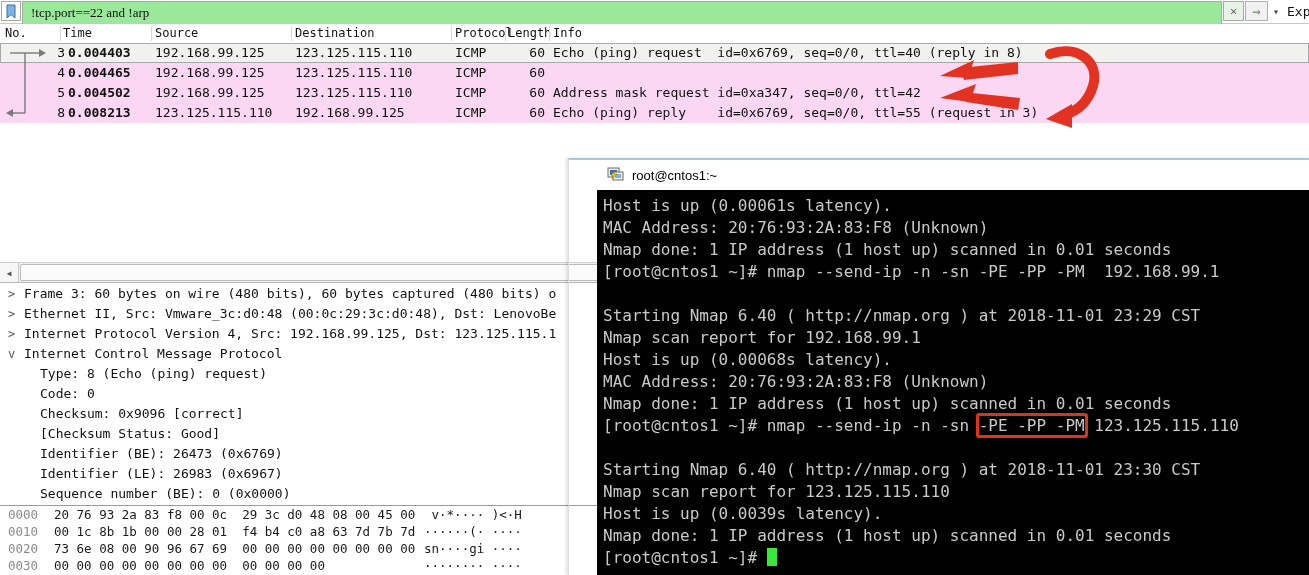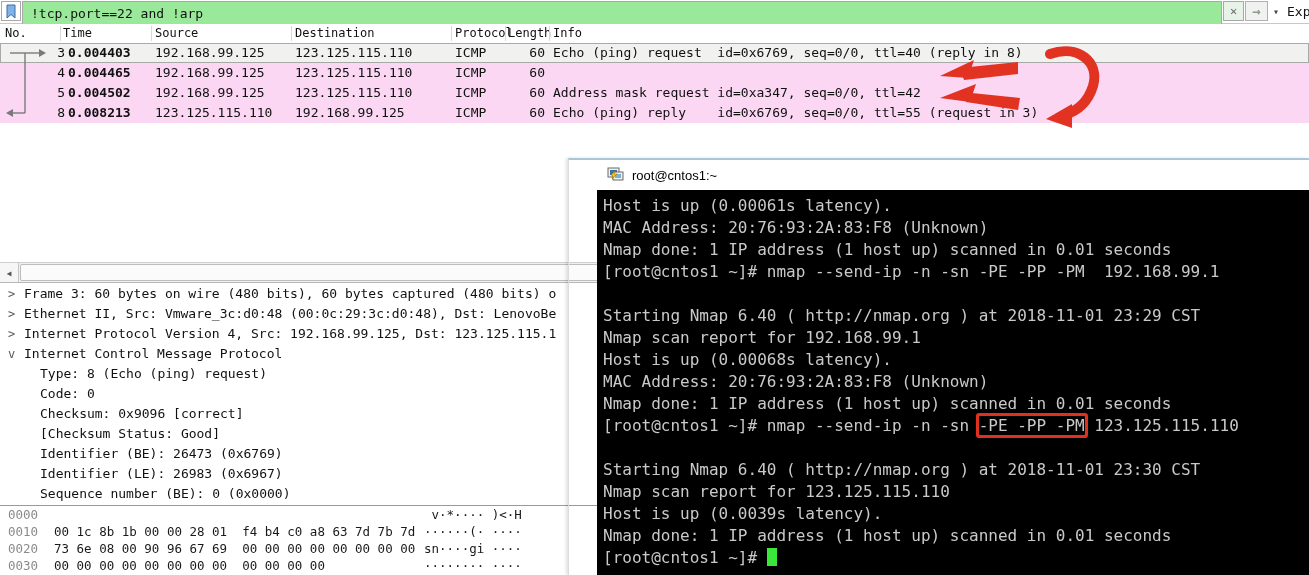--- a/index.html
+++ b/index.html
@@ -6,21 +6,21 @@
   body{width:1309px;height:575px;overflow:hidden;background:#fff;
        font-family:"DejaVu Sans Mono",monospace;}
   .stage{position:absolute;top:0;left:0;width:1309px;height:575px;overflow:hidden;background:#fff;}
 
   
   .filter-bar{position:absolute;top:0;left:0;width:1309px;height:23px;background:#fff;
               border-bottom:1px solid #c8c8c8;}
   .bookmark-box{position:absolute;left:1px;top:1px;width:20px;height:20px;background:#fff;
                 border:1px solid #a8a8a8;box-sizing:border-box;display:flex;align-items:center;justify-content:center;}
   .filter-field{position:absolute;left:22px;top:1px;width:1200px;height:24px;border:1px solid #a8a8a8;
-                box-sizing:border-box;display:flex;align-items:center;}
+                box-sizing:border-box;display:flex;align-items:center;font-family:Liberation Serif, serif;}
   .filter-text{font-size:13px;color:#111;padding-left:8px;white-space:pre;}
   .btn-clear{position:absolute;left:1223px;top:1px;width:21px;height:20px;box-sizing:border-box;
              border:1px solid #a8a8a8;background:#e7f3e7;color:#666;font-size:12px;
              display:flex;align-items:center;justify-content:center;}
   .btn-apply{position:absolute;left:1245px;top:1px;width:23px;height:20px;box-sizing:border-box;
              border:1px solid #b0b0b0;background:#f1f1f1;color:#8b9b8b;font-size:14px;font-weight:bold;
              display:flex;align-items:center;justify-content:center;}
   .btn-drop{position:absolute;left:1269px;top:1px;width:14px;height:20px;color:#444;font-size:10px;
             display:flex;align-items:center;justify-content:center;}
   .exp-label{position:absolute;left:1287px;top:4px;font-size:13px;color:#111;}
@@ -191,21 +191,21 @@
       <div class="detail-row ind"><span class="txt">Type: 8 (Echo (ping) request)</span></div>
       <div class="detail-row ind"><span class="txt">Code: 0</span></div>
       <div class="detail-row ind"><span class="txt">Checksum: 0x9096 [correct]</span></div>
       <div class="detail-row ind"><span class="txt">[Checksum Status: Good]</span></div>
       <div class="detail-row ind"><span class="txt">Identifier (BE): 26473 (0x6769)</span></div>
       <div class="detail-row ind"><span class="txt">Identifier (LE): 26983 (0x6967)</span></div>
       <div class="detail-row ind"><span class="txt">Sequence number (BE): 0 (0x0000)</span></div>
     </div>
 
   <div class="hex-pane">
-      <div class="hex-row"><span class="hex-off">0000</span><span class="hex-ascii"> v·*···· )&lt;·H</span></div>
+      <div class="hex-row"><span class="hex-off">0000</span><span class="hex-bytes">20 76 93 2a 83 f8 00 0c  29 3c d0 48 08 00 45 00</span><span class="hex-ascii"> v·*···· )&lt;·H</span></div>
       <div class="hex-row"><span class="hex-off">0010</span><span class="hex-bytes">00 1c 8b 1b 00 00 28 01  f4 b4 c0 a8 63 7d 7b 7d</span><span class="hex-ascii">······(· ····</span></div>
       <div class="hex-row"><span class="hex-off">0020</span><span class="hex-bytes">73 6e 08 00 90 96 67 69  00 00 00 00 00 00 00 00</span><span class="hex-ascii">sn····gi ····</span></div>
       <div class="hex-row"><span class="hex-off">0030</span><span class="hex-bytes">00 00 00 00 00 00 00 00  00 00 00 00</span><span class="hex-ascii">········ ····</span></div>
     </div>
 
   <svg class="anno-svg" viewBox="0 0 180 90">
 
     <g>
       <polygon points="10,36 44,20 38,38" fill="#e23222"></polygon>
       <polygon points="30,28 88,22 88,34 34,40" fill="#e23222"></polygon>

